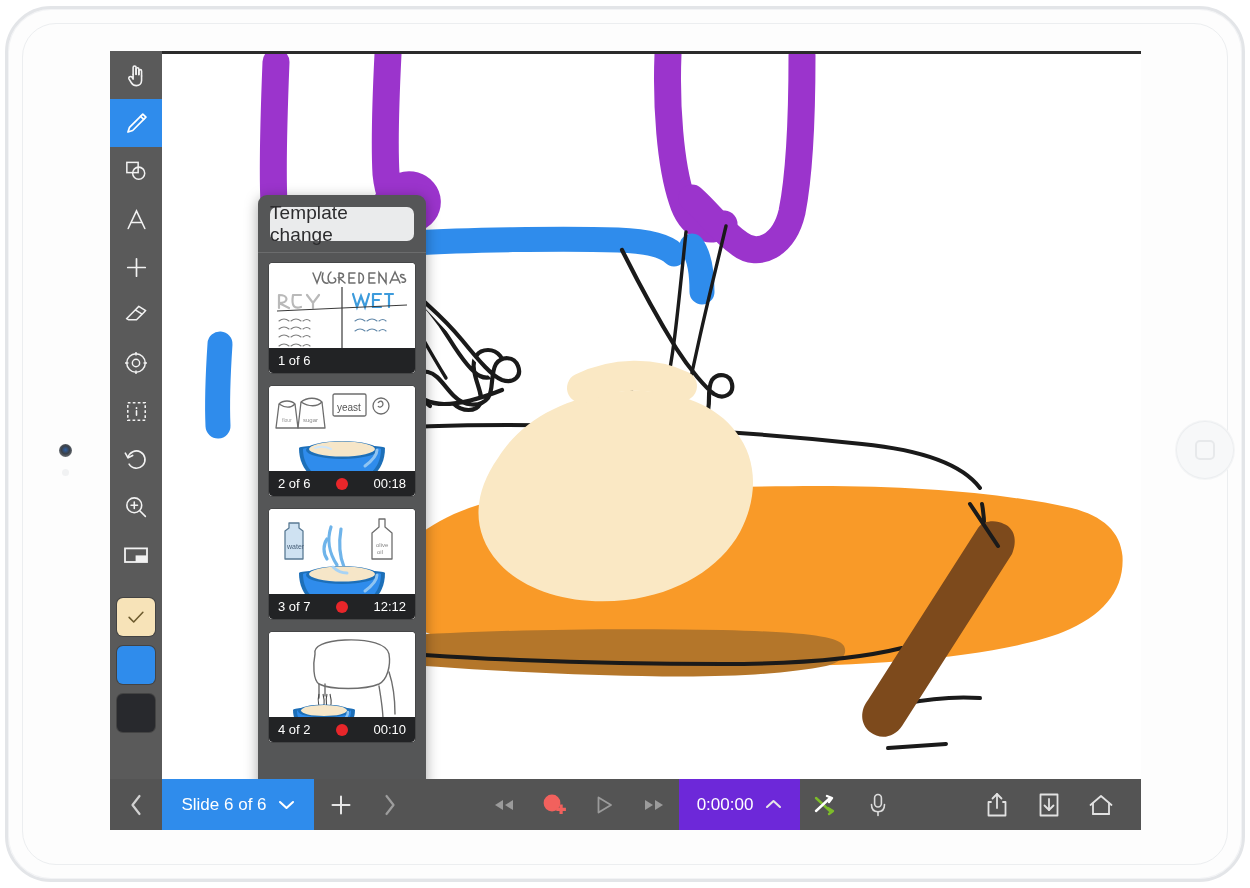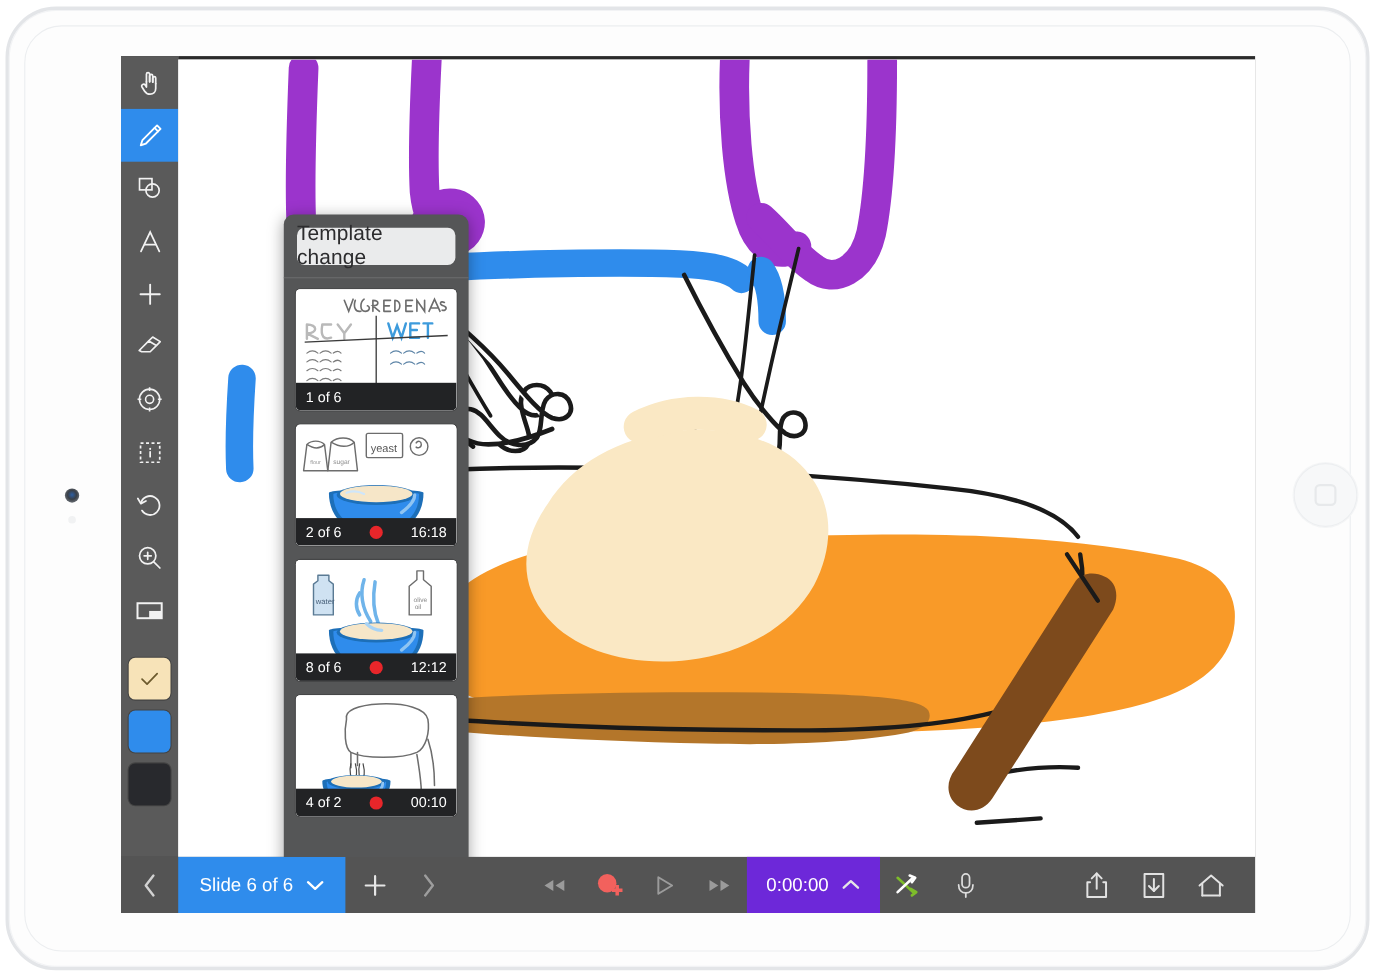--- a/index.html
+++ b/index.html
@@ -400,21 +400,21 @@
               <ellipse cx="73" cy="64" rx="36" ry="9" fill="#1d6fb8"></ellipse>
               <ellipse cx="73" cy="63" rx="33" ry="7.5" fill="#f6e6c8"></ellipse>
               <path d="M96 80 C104 74,108 68,108 64" stroke="#8fc4f2" stroke-width="3" fill="none" stroke-linecap="round"></path>
               <path d="M46 62 q8 -3 16 1" stroke="#cfe6fa" stroke-width="2" fill="none" stroke-linecap="round"></path>
             </svg>
             <div class="thumb-bar">
               <span class="thumb-num">2 of 6</span>
               <span class="thumb-spacer">
                 <i class="rec-dot"></i>
               </span>
-              <span class="thumb-time">16:18</span>
+              <span class="thumb-time">00:18</span>
             </div>
           </div>
 
           <div class="thumb">
             <svg class="thumb-img" viewBox="0 0 146 110">
               <rect width="146" height="110" fill="#fff"></rect>
               <g stroke="#5a7a94" stroke-width="1.3" fill="#cfe2f2" stroke-linejoin="round">
                 <path d="M20 14 L30 14 L30 19 L34 22 L34 50 L16 50 L16 22 L20 19 Z"></path>
               </g>
               <text x="18" y="40" font-family="Liberation Sans, sans-serif" font-size="7" fill="#49617a">water</text>
@@ -429,21 +429,21 @@
                 <path d="M58 30 C54 36,54 44,58 50"></path>
               </g>
               <path d="M30 64 C30 60,116 60,116 64 C116 88,98 102,73 102 C48 102,30 88,30 64 Z" fill="#1d6fb8"></path>
               <path d="M34 65 C34 62,112 62,112 65 C112 86,96 98,73 98 C50 98,34 86,34 65 Z" fill="#2f8cec"></path>
               <ellipse cx="73" cy="66" rx="36" ry="9" fill="#1d6fb8"></ellipse>
               <ellipse cx="73" cy="65" rx="33" ry="7.5" fill="#f6e6c8"></ellipse>
               <path d="M96 82 C104 76,108 70,108 66" stroke="#8fc4f2" stroke-width="3" fill="none" stroke-linecap="round"></path>
               <path d="M64 58 q6 6 14 6" stroke="#a8d3f5" stroke-width="3" fill="none" stroke-linecap="round"></path>
             </svg>
             <div class="thumb-bar">
-              <span class="thumb-num">8 of 6</span>
+              <span class="thumb-num">3 of 7</span>
               <span class="thumb-spacer">
                 <i class="rec-dot"></i>
               </span>
               <span class="thumb-time">12:12</span>
             </div>
           </div>
 
           <div class="thumb">
             <svg class="thumb-img" viewBox="0 0 146 110">
               <rect width="146" height="110" fill="#fff"></rect>

